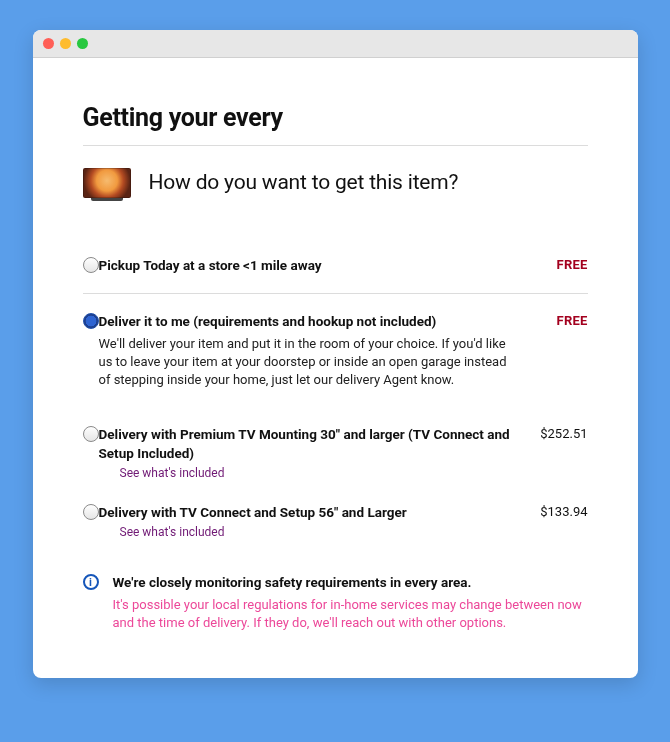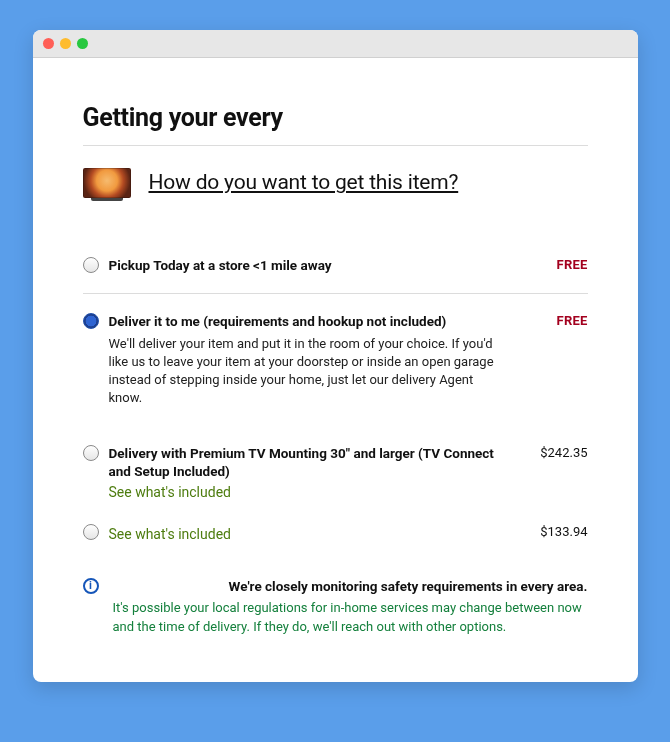--- a/index.html
+++ b/index.html
@@ -64,26 +64,25 @@
     .thumb::after {
       content: '';
       position: absolute;
       left: 8px; right: 8px; bottom: -3px; height: 3px;
       background: #444; border-radius: 0 0 2px 2px;
     }
     .item-prompt {
       font-size: 21px;
       font-weight: 400;
       letter-spacing: -.2px;
-      text-decoration: underline;
     }
     .options {}
     .option {
       display: flex;
-      gap: 10px;
+      gap: 0;
       padding: 18px 0;
       align-items: flex-start;
     }
     .option.first { border-bottom: 1px solid #dcdcdc; }
     .radio {
       flex: 0 0 16px;
       width: 16px; height: 16px;
       border-radius: 50%;
       border: 1px solid #8a8a8a;
       background: linear-gradient(#fefefe, #e6e6e6);
@@ -91,21 +90,21 @@
       display: flex; align-items: center; justify-content: center;
       cursor: pointer;
     }
     .radio.selected {
       border-color: #1f4ea8;
       background: radial-gradient(circle at center, #2e64d2 0 55%, #1c3f8f 56% 72%, #fff 73%);
     }
     .opt-body { flex: 1 1 auto; min-width: 0; padding-right: 6px; }
     .opt-title { font-weight: 700; font-size: 13.5px; }
     .opt-desc { margin-top: 4px; font-size: 13px; color: #222; }
-    .link { color: #4d7c0f; cursor: pointer; display: inline-block; margin-top: 2px; font-size: 14px; }
+    .link { color: #701a75; cursor: pointer; display: inline-block; margin-top: 2px; font-size: 12px; margin-left: 21px; }
     .price {
       flex: 0 0 62px;
       text-align: right;
       font-size: 13px;
     }
     .price .free { color: #a3001e; font-weight: 700; letter-spacing: .2px; }
     .info-row {
       display: flex;
       gap: 14px;
       padding: 14px 0 6px;
@@ -115,22 +114,22 @@
       flex: 0 0 16px;
       width: 16px; height: 16px;
       border-radius: 50%;
       border: 2px solid #1656b9;
       display: flex; align-items: center; justify-content: center;
       color: #1656b9;
       font-size: 11px; font-weight: 700;
       margin-top: 1px;
     }
     .info-body { flex: 1; }
-    .info-title { font-weight: 700; font-size: 13.5px; text-align: right; }
-    .info-text { margin-top: 4px; font-size: 13px; color: #15803d; }
+    .info-title { font-weight: 700; font-size: 13.5px; }
+    .info-text { margin-top: 4px; font-size: 13px; color: #ec4899; }
   </style>
 </head>
 <body>
 
 <div class="window">
   <div class="titlebar">
     <div class="dot red"></div>
     <div class="dot yellow"></div>
     <div class="dot green"></div>
   </div>
@@ -162,26 +161,27 @@
         </div>
         <div class="price"><span class="free">FREE</span></div>
       </div>
 
       <div class="option" style="padding-bottom:10px;">
         <div class="radio"></div>
         <div class="opt-body">
           <div class="opt-title">Delivery with Premium TV Mounting 30" and larger (TV Connect and Setup Included)</div>
           <span class="link">See what's included</span>
         </div>
-        <div class="price">$242.35</div>
+        <div class="price">$252.51</div>
       </div>
 
       <div class="option" style="padding-top:10px;">
         <div class="radio"></div>
         <div class="opt-body">
+          <div class="opt-title">Delivery with TV Connect and Setup 56" and Larger</div>
           <span class="link">See what's included</span>
         </div>
         <div class="price">$133.94</div>
       </div>
 
       <div class="info-row">
         <div class="info-icon">i</div>
         <div class="info-body">
           <div class="info-title">We're closely monitoring safety requirements in every area.</div>
           <div class="info-text">It's possible your local regulations for in-home services may change between now and the time of delivery. If they do, we'll reach out with other options.</div>

